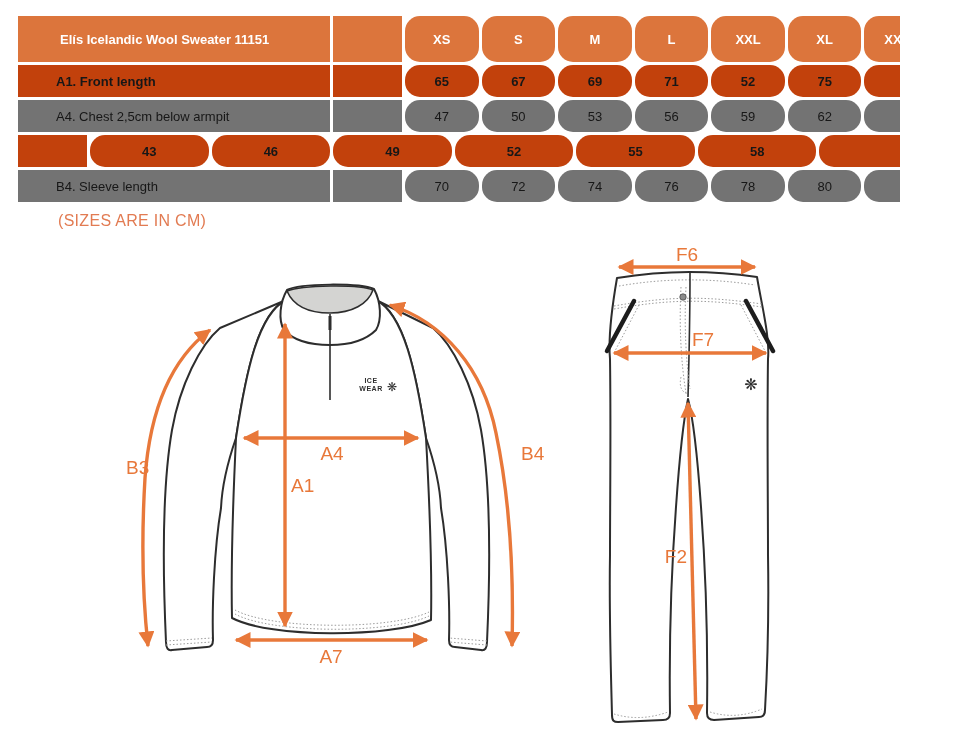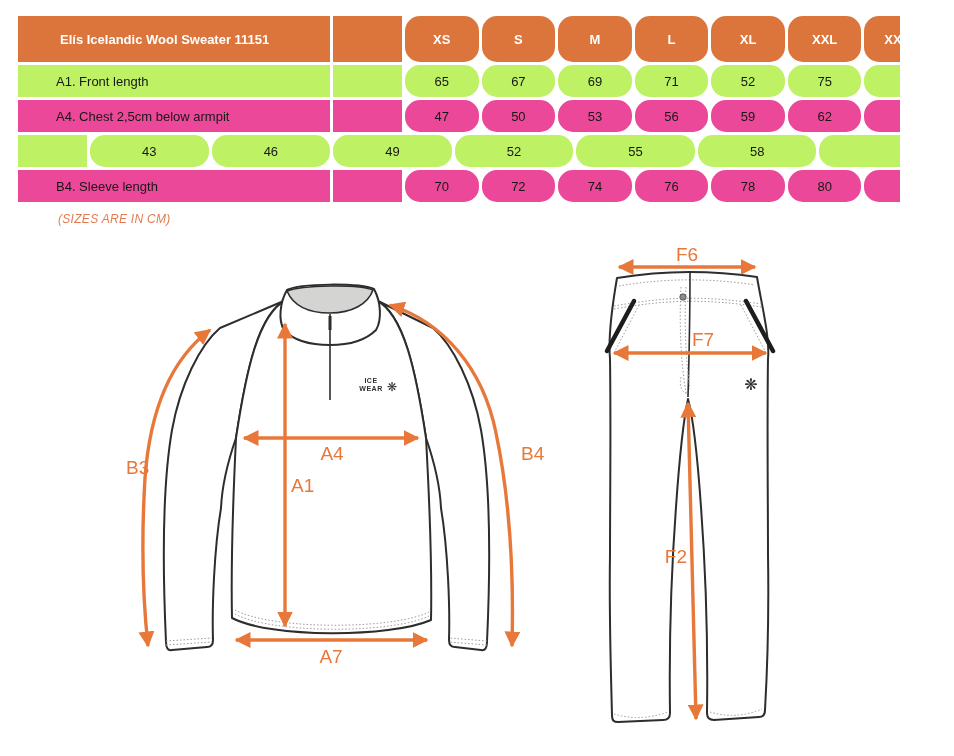--- a/index.html
+++ b/index.html
@@ -5,29 +5,29 @@
   html,body { margin:0; padding:0; background:#fff; }
   .page { position:relative; width:900px; height:756px; background:#ffffff;
           font-family:"Liberation Sans", sans-serif; overflow:hidden; }
 
   
   .size-table { position:absolute; left:18px; top:16px; width:920px; }
   .tr { display:flex; gap:3px; margin-bottom:3px; }
   .td { display:flex; align-items:center; box-sizing:border-box; }
   .tr.head .td { background:#dc753c; color:#ffffff; font-weight:bold; font-size:13px; height:46px; }
   .tr.body .td { height:32px; font-size:13px; color:#171717; }
-  .tr.dark .td  { background:#bef264; }
-  .tr.light .td { background:#ec4899; }
+  .tr.dark .td  { background:#c2410c;font-weight:bold; }
+  .tr.light .td { background:#737373; }
   .td.title { flex:0 0 312px; padding-left:42px; }
   .td.label { flex:0 0 312px; padding-left:38px; }
   .td.spacer { flex:0 0 69px; }
   .td.size, .td.val { flex:1 1 0; justify-content:center;border-radius:15px; }
 
-  .note { position:absolute; left:58px; top:212px; font-size:12px;
-          letter-spacing:0.3px; color:#e27b52;font-style:italic; }
+  .note { position:absolute; left:58px; top:212px; font-size:16px;
+          letter-spacing:0.3px; color:#e27b52; }
 
   svg { position:absolute; }
   svg text { font-family:"Liberation Sans", sans-serif; }
   .mlabel { fill:#e8783a; font-size:19px; }
   .outline { fill:#ffffff; stroke:#2d2d2d; stroke-width:2; stroke-linejoin:round; }
   .seam { fill:none; stroke:#2d2d2d; stroke-width:1.6; }
   .stitch { fill:none; stroke:#9c9c9c; stroke-width:1; stroke-dasharray:1.5,2; }
   .arrow { fill:none; stroke:#e8783a; stroke-width:3.4; }
   .logotext { fill:#2d2d2d; font-weight:bold; }
 </style>
@@ -37,22 +37,22 @@
 <div class="page">
 
   <div class="size-table">
     <div class="tr head">
       <div class="td title">Elís Icelandic Wool Sweater 11151</div>
       <div class="td spacer"></div>
       <div class="td size">XS</div>
       <div class="td size">S</div>
       <div class="td size">M</div>
       <div class="td size">L</div>
+      <div class="td size">XXL</div>
       <div class="td size">XL</div>
-      <div class="td size">XXL</div>
       <div class="td size">XXXL</div>
     </div>
 
     <div class="tr body dark">
       <div class="td label">A1. Front length</div>
       <div class="td spacer"></div>
       <div class="td val">65</div>
       <div class="td val">67</div>
       <div class="td val">69</div>
       <div class="td val">71</div>

